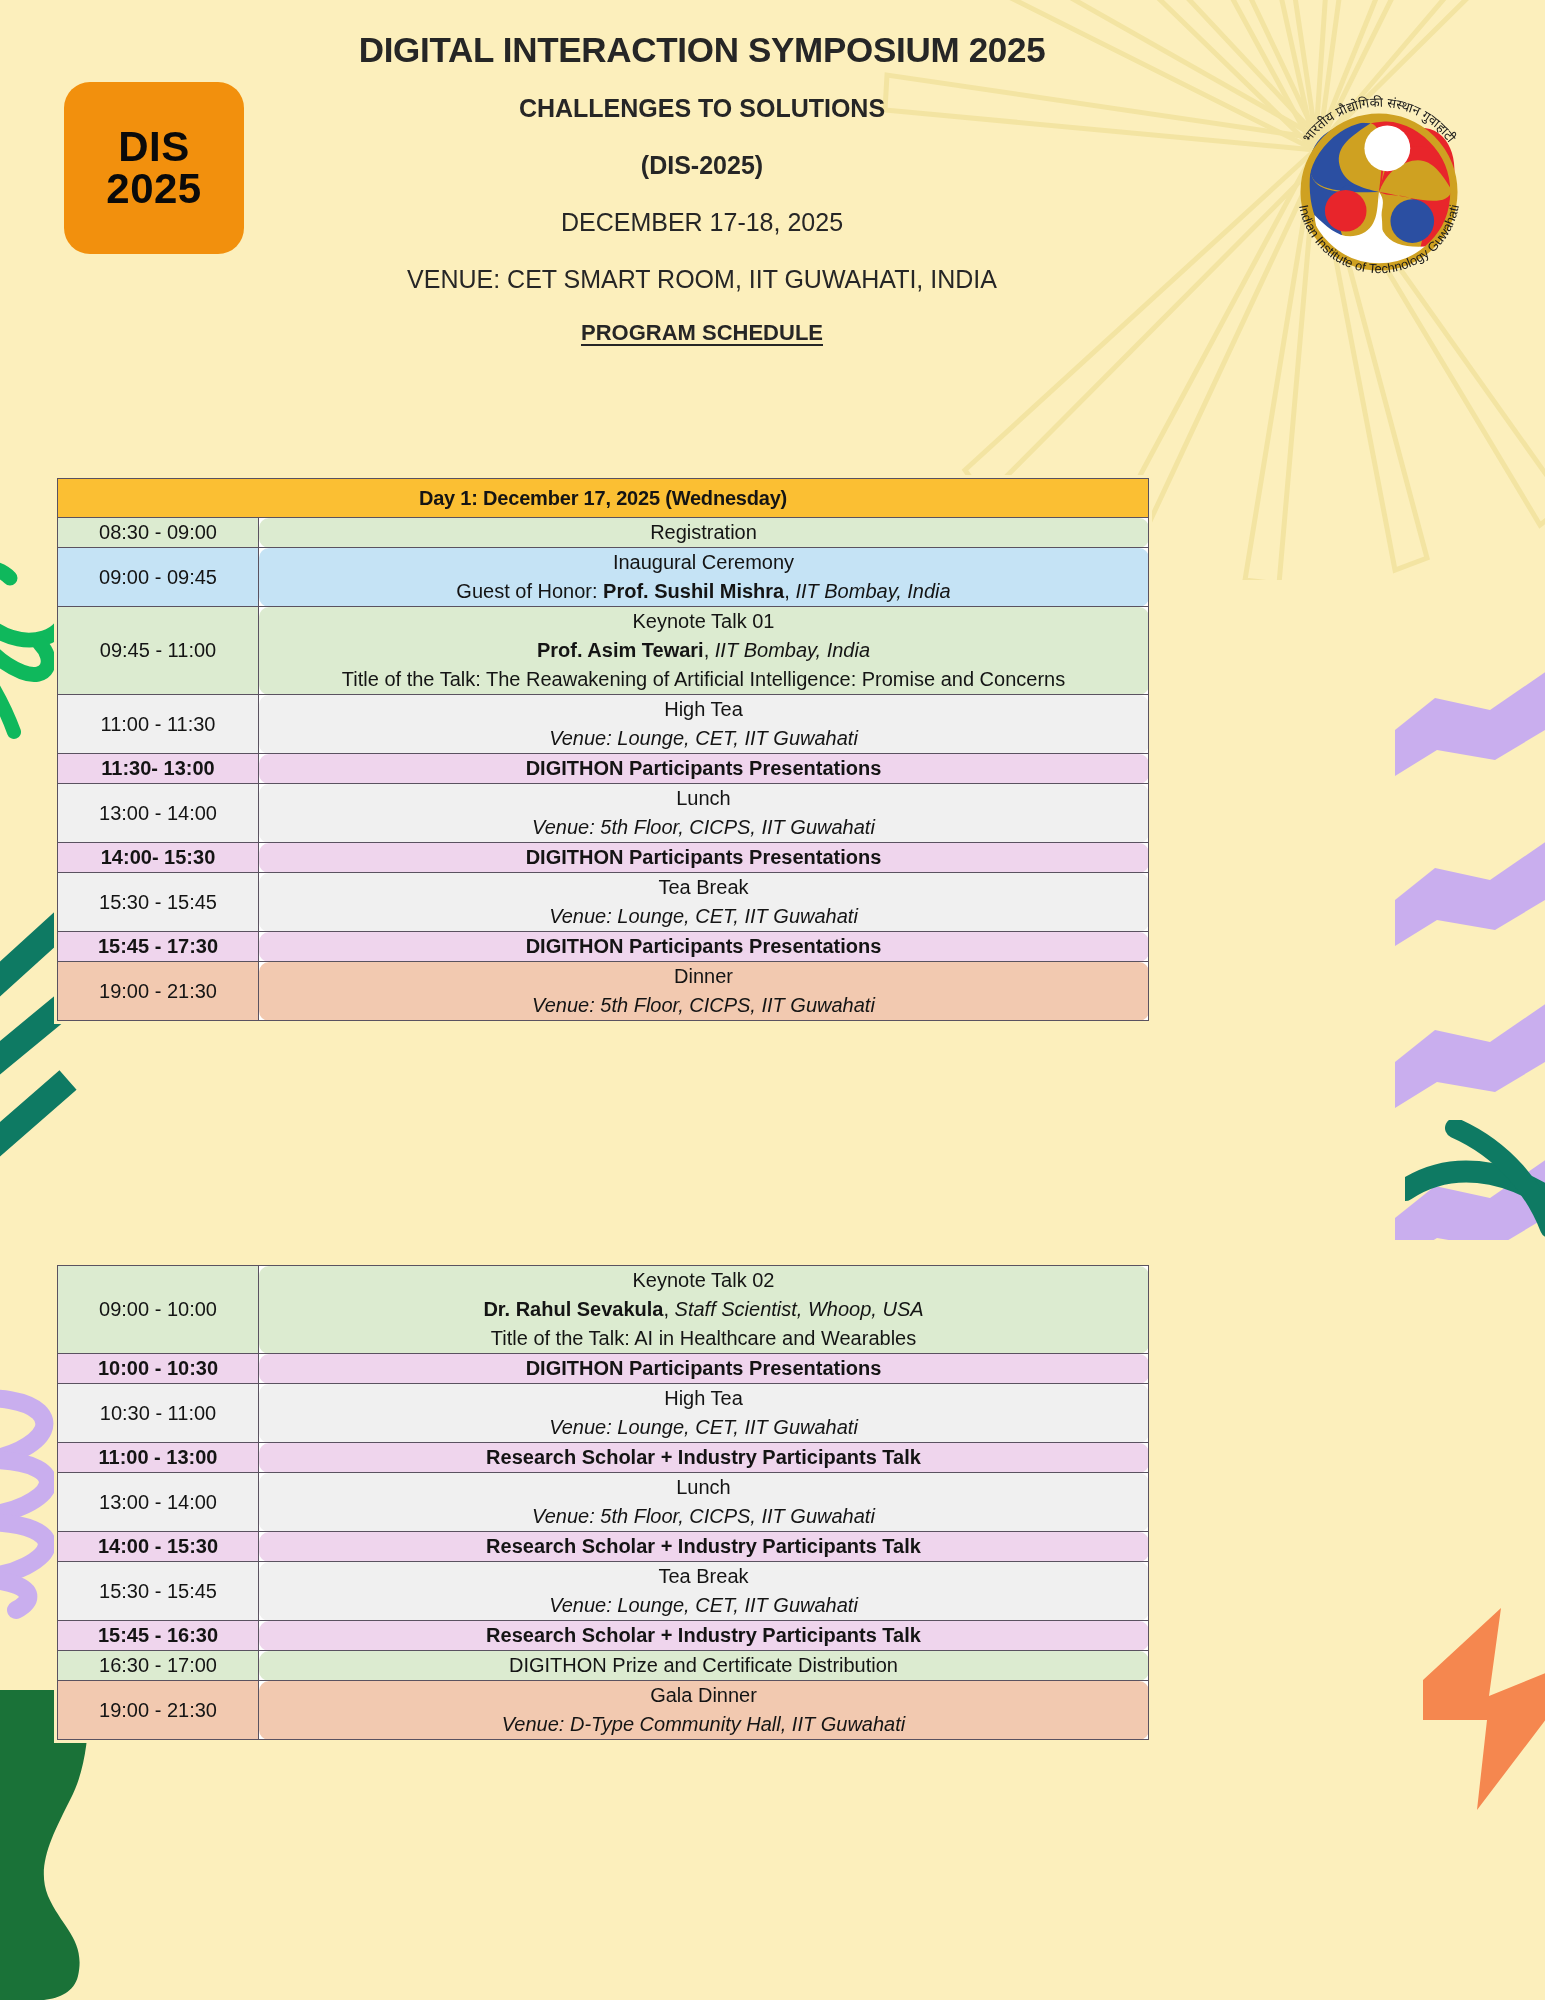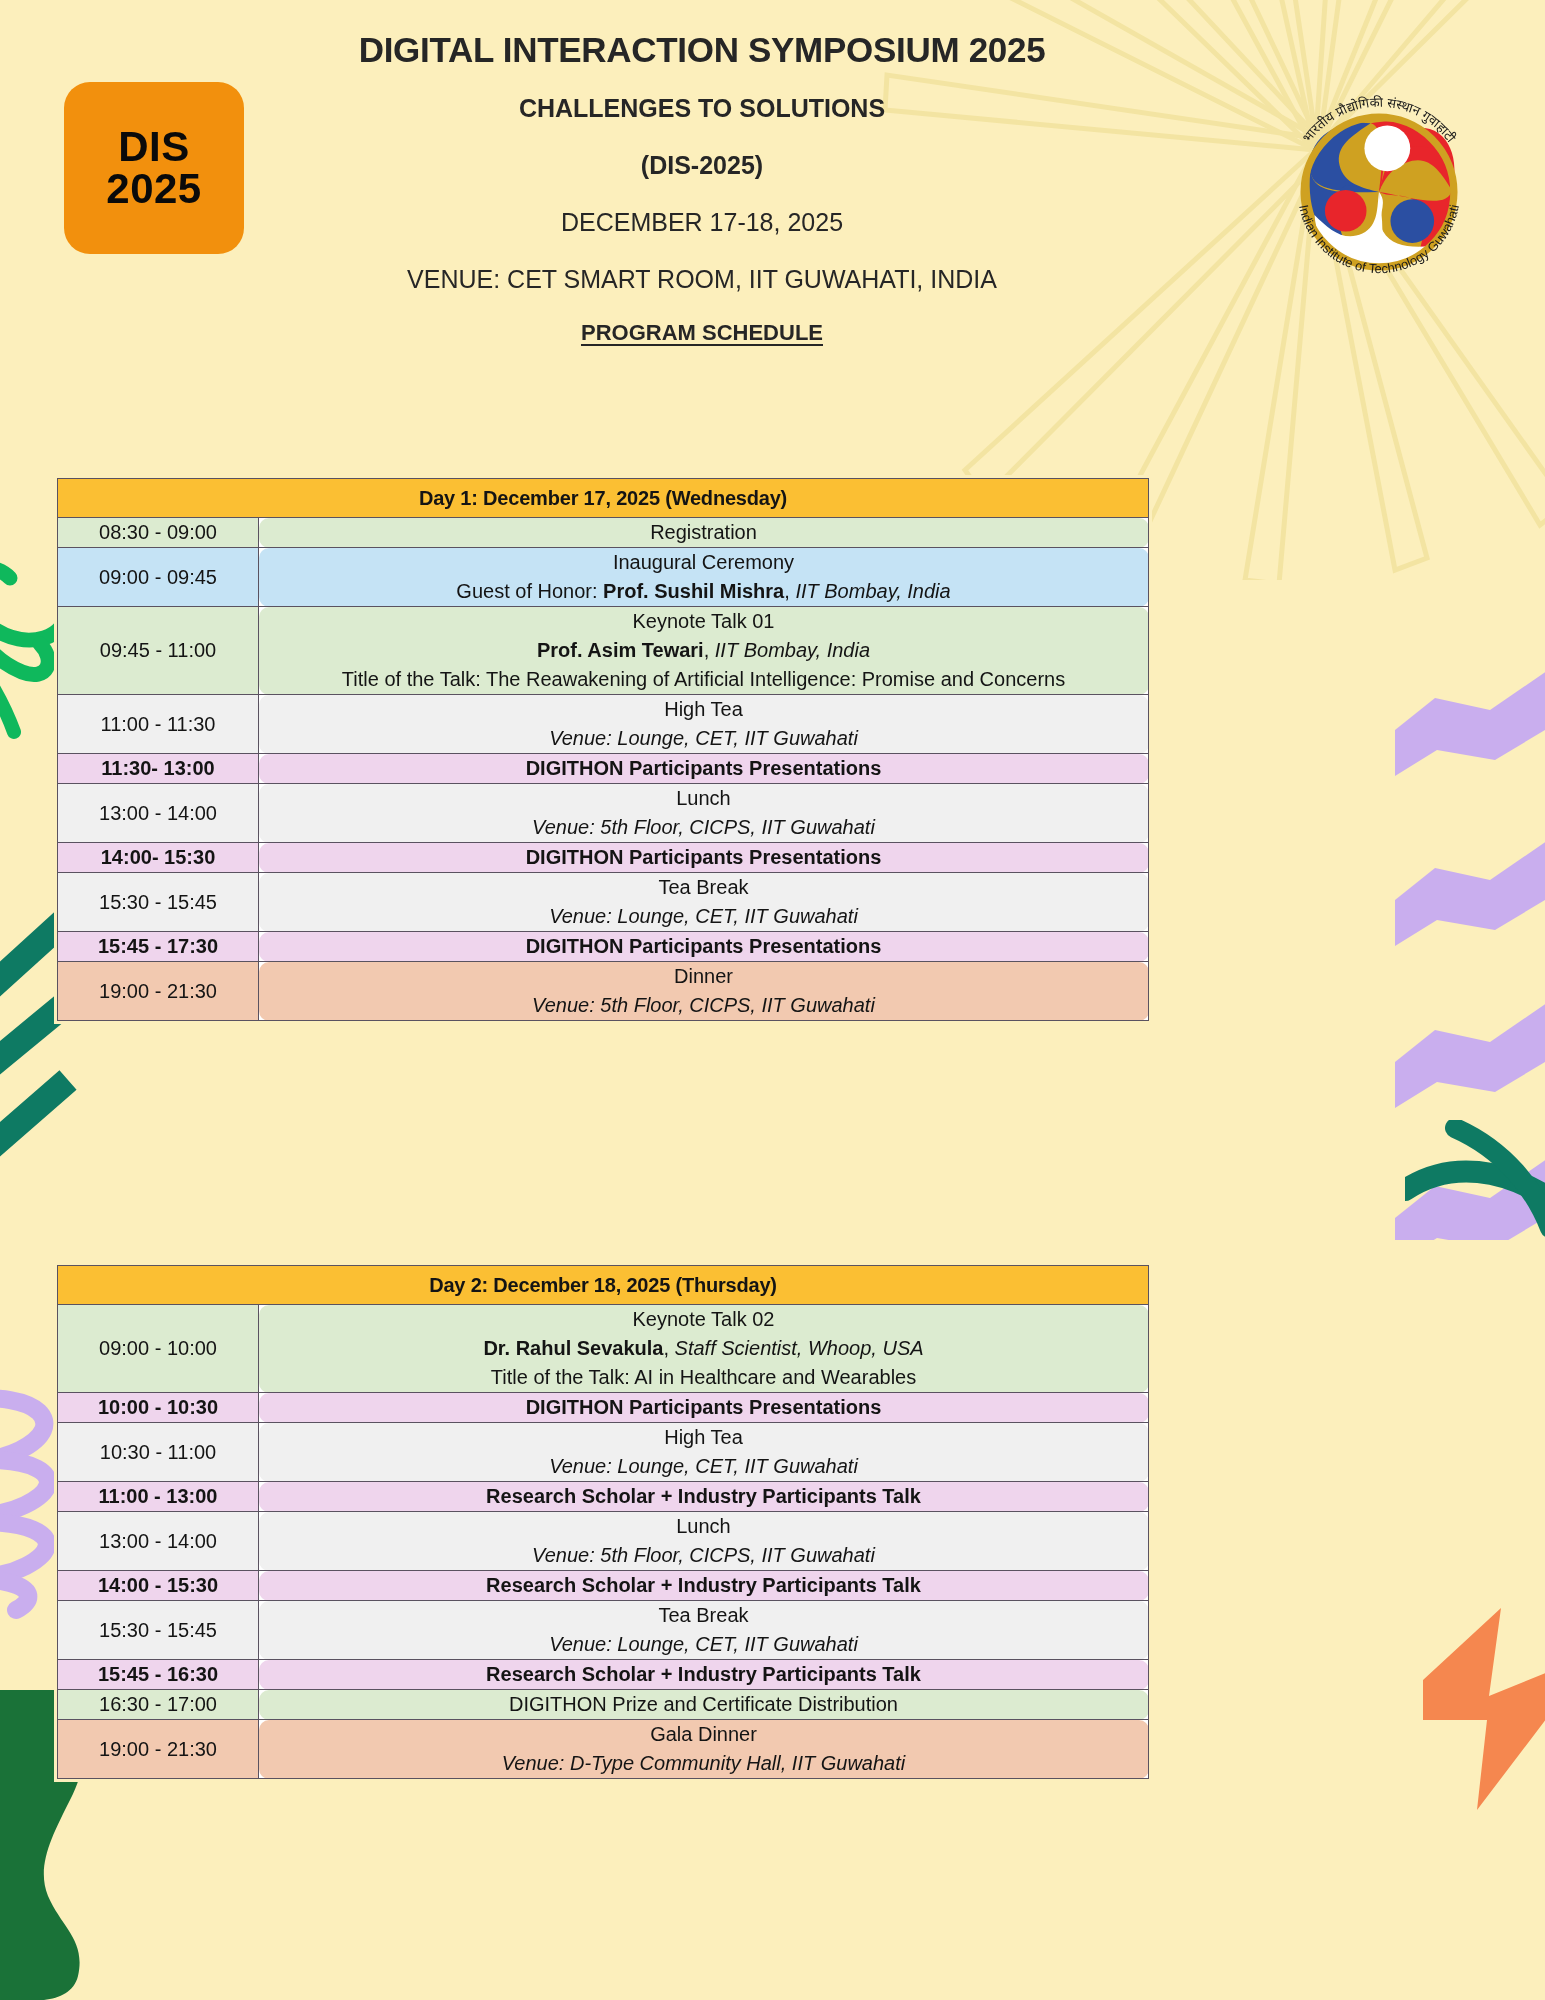--- a/index.html
+++ b/index.html
@@ -338,23 +338,20 @@
             <span class="ln"><span>Dinner</span></span>
             <span class="ln"><i>Venue: 5th Floor, CICPS, IIT Guwahati</i></span>
           </td>
         </tr>
       </tbody>
   </table>
 
   <table class="sched" id="tbl-day2">
     <tbody>
         <tr>
-          <td class="day-header" colspan="2">Day 2: December 18, 2025 (Thursday)</td>
-        </tr>
-        <tr>
           <td class="tcell-time c-green">09:00 - 10:00</td>
           <td class="tcell-desc c-green">
             <span class="ln"><span>Keynote Talk 02</span></span>
             <span class="ln"><b>Dr. Rahul Sevakula</b><span>, </span><i>Staff Scientist, Whoop, USA</i></span>
             <span class="ln"><span>Title of the Talk: AI in Healthcare and Wearables</span></span>
           </td>
         </tr>
         <tr>
           <td class="tcell-time c-pink">10:00 - 10:30</td>
           <td class="tcell-desc c-pink">

